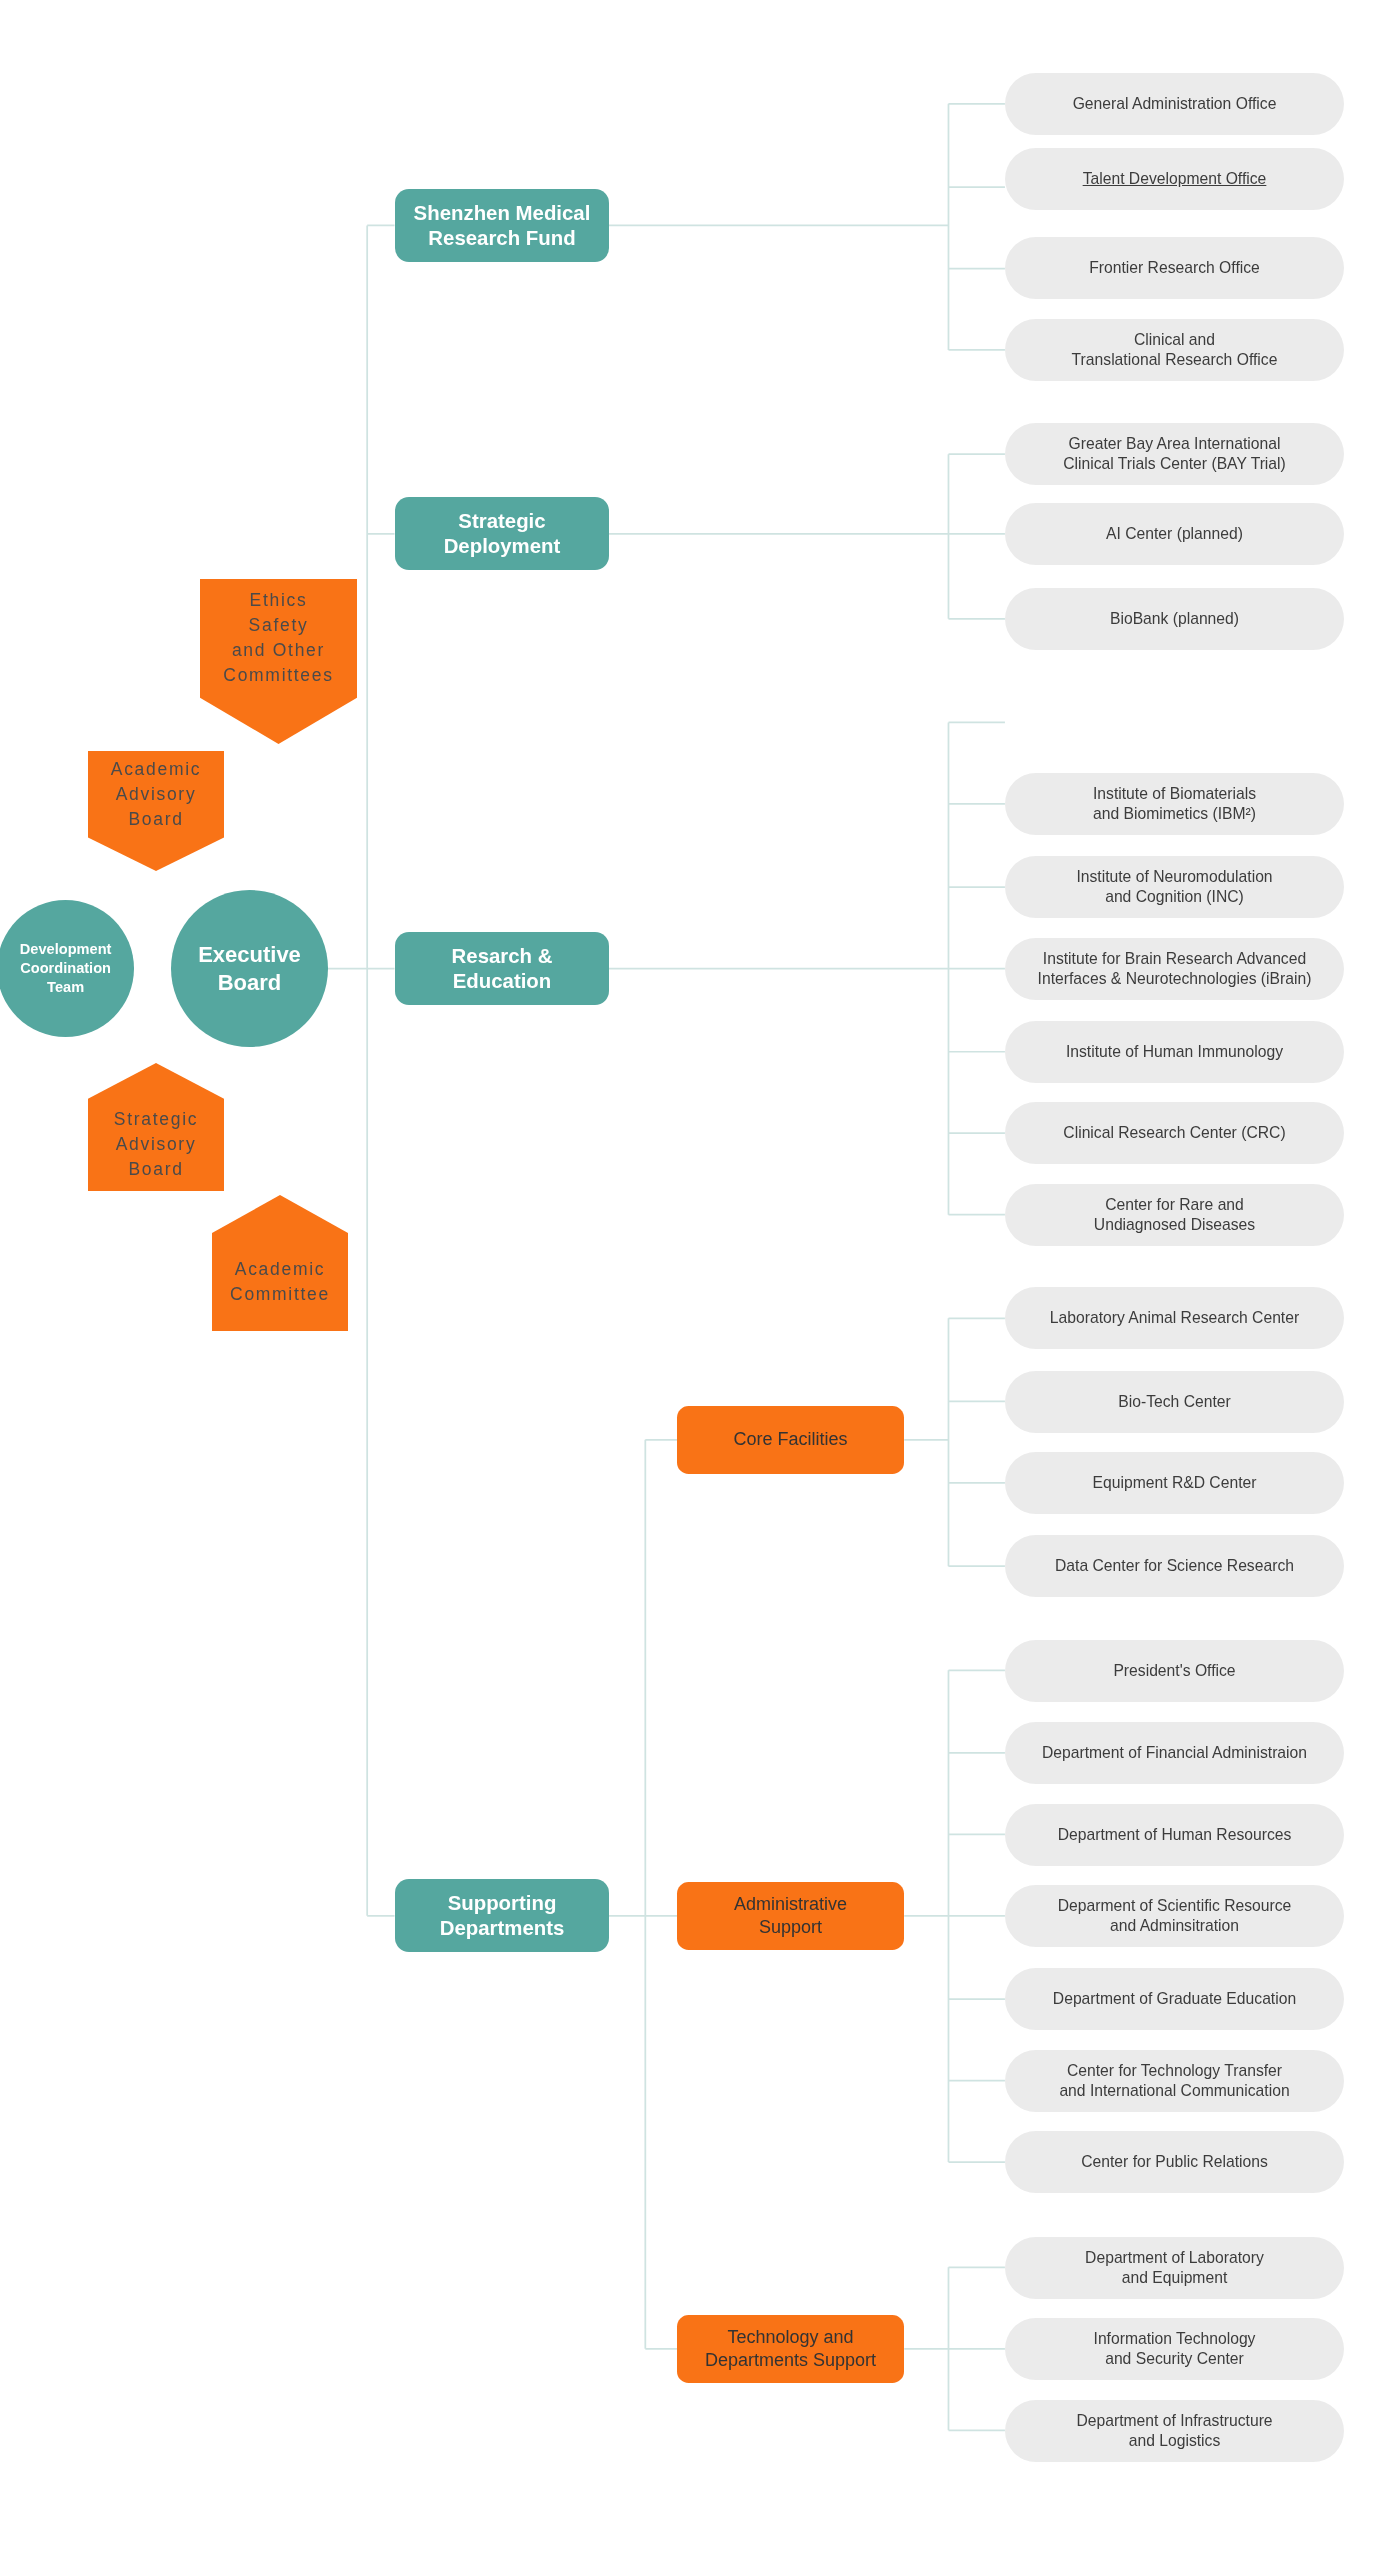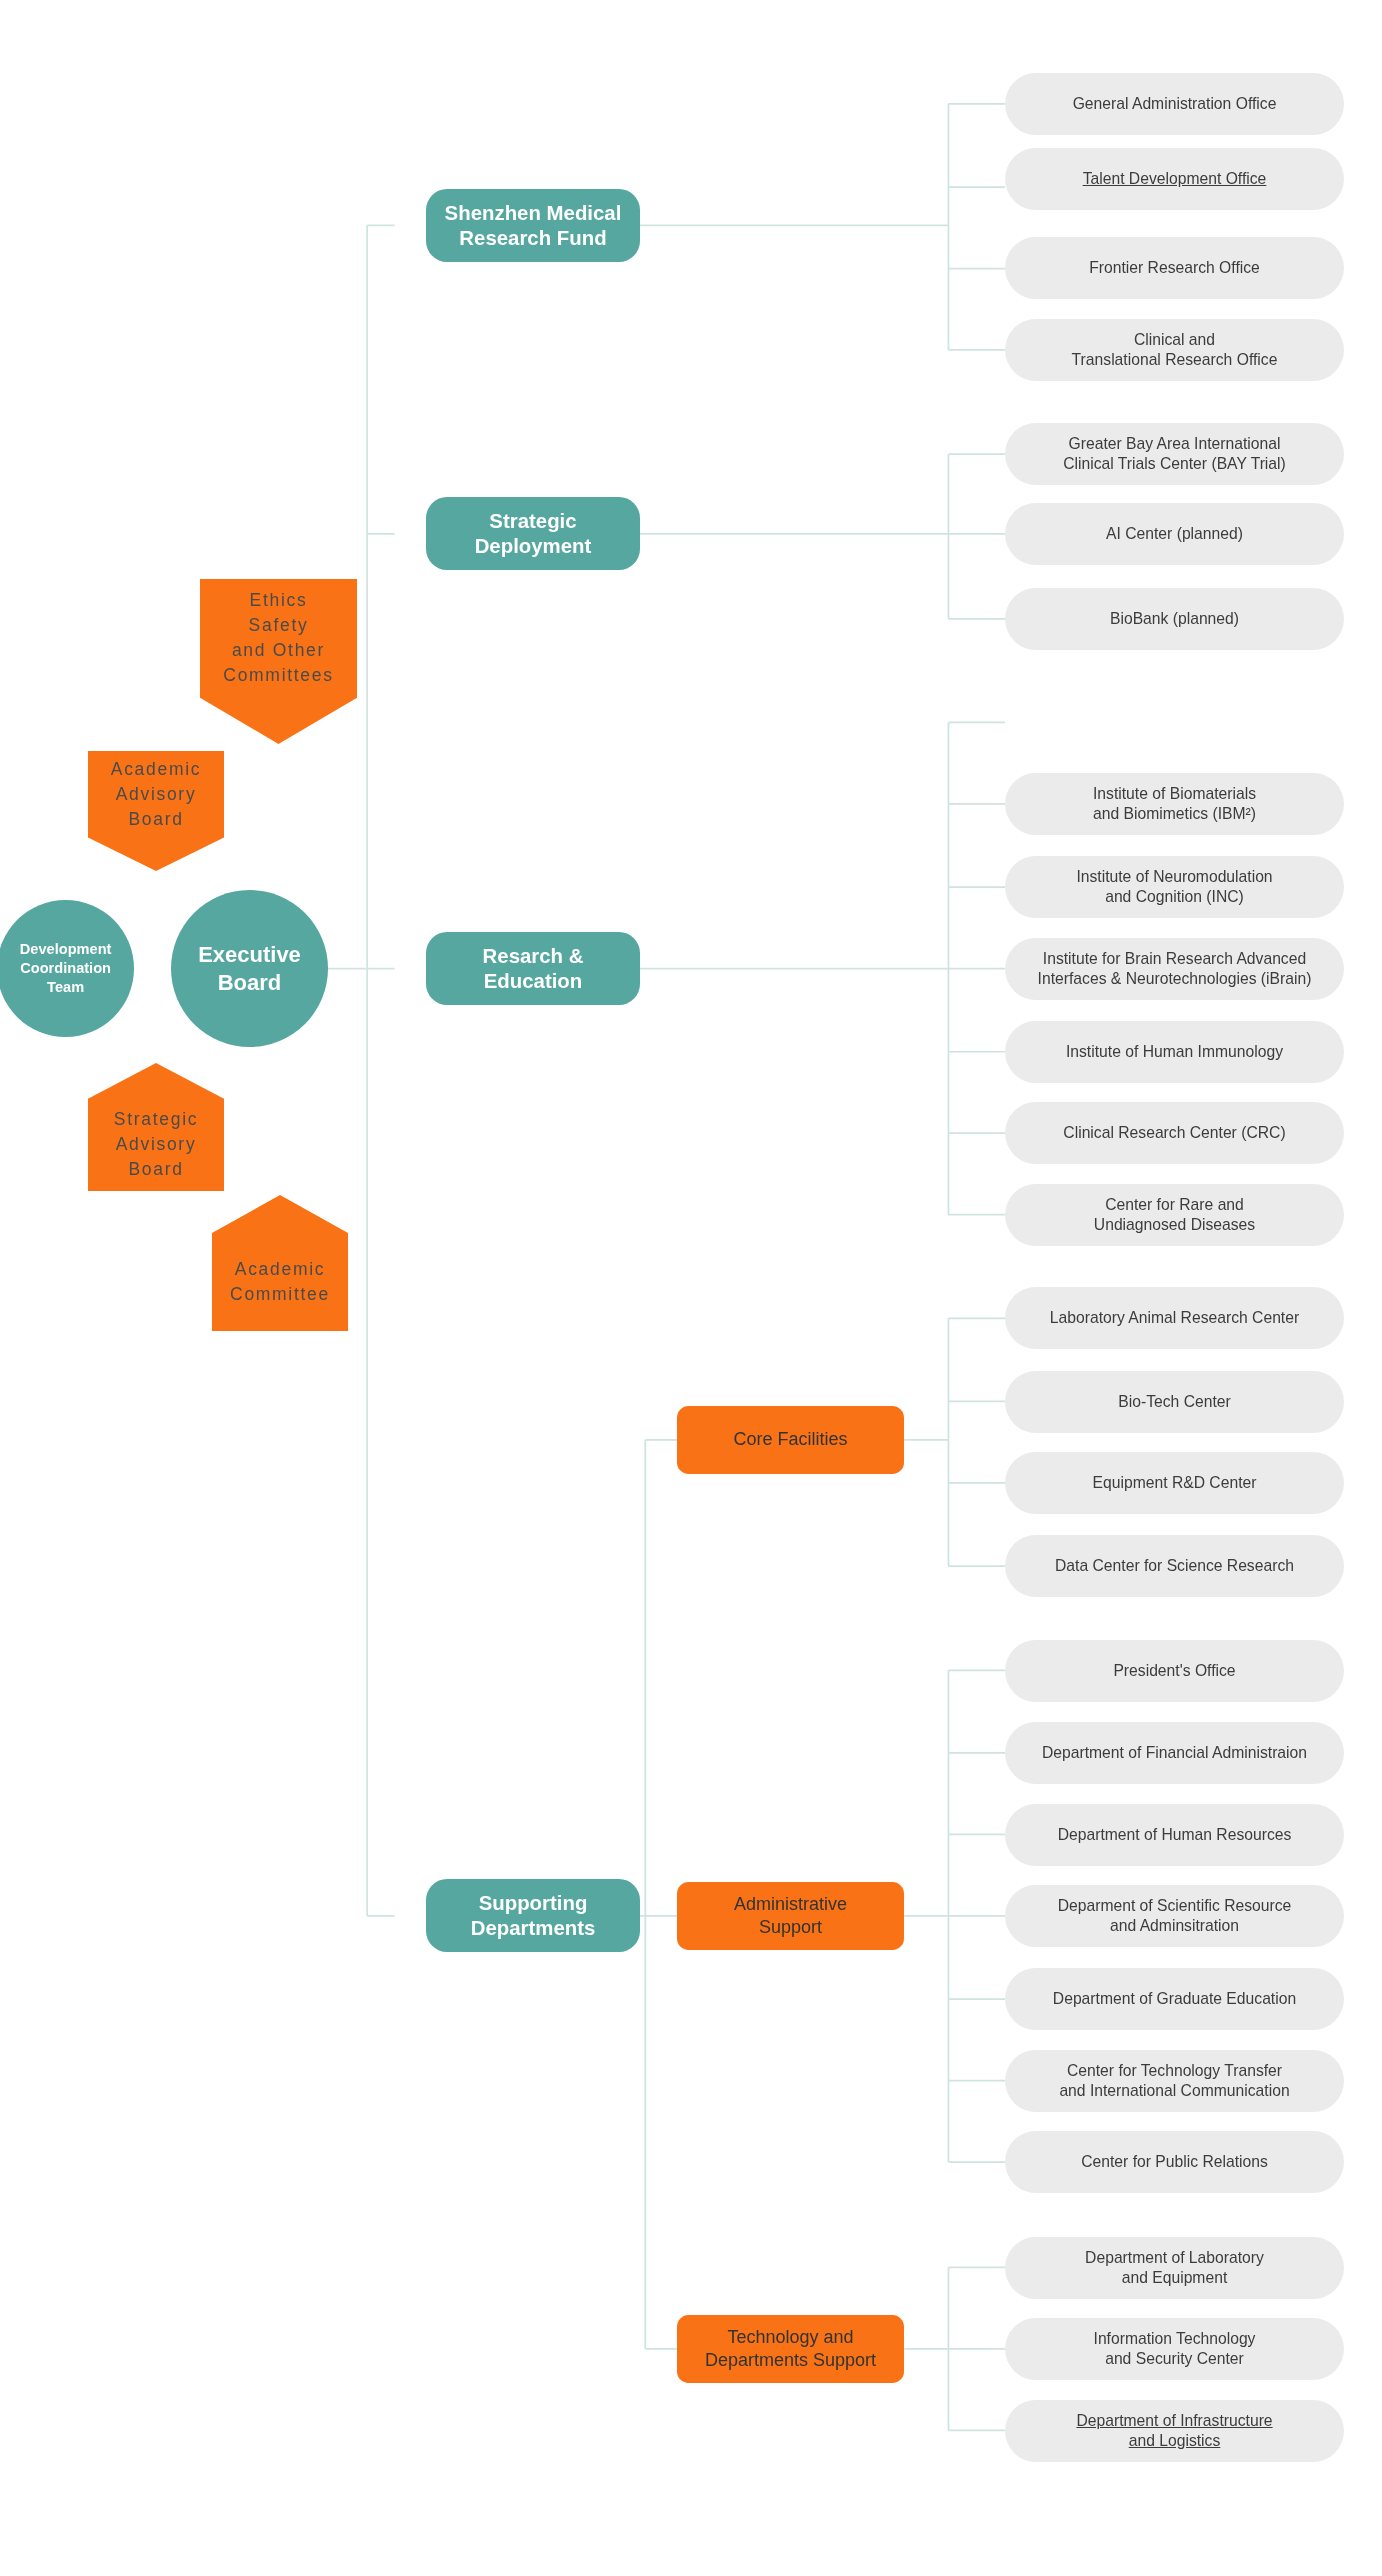--- a/index.html
+++ b/index.html
@@ -3,22 +3,22 @@
 <meta charset="utf-8">
 <style>
   html,body{margin:0;padding:0;background:#ffffff;}
   body{font-family:"Liberation Sans","DejaVu Sans",sans-serif;}
   .canvas{position:relative;width:1382px;height:2576px;background:#ffffff;overflow:hidden;}
   .lines{position:absolute;left:0;top:0;z-index:0;}
   .node{position:absolute;z-index:1;display:flex;align-items:center;justify-content:center;
         text-align:center;white-space:pre-line;box-sizing:border-box;}
   .pill{left:1005px;width:339px;height:62px;background:#ebebeb;border-radius:31px;
         font-size:15.7px;color:#3c3c3c;line-height:1.3;padding:0 17.5px;}
-  .branch{left:395px;width:214px;height:73px;background:#55a79f;border-radius:21px;
-        color:#ffffff;font-weight:bold;font-size:20.4px;line-height:1.2;margin-left:31px;}
+  .branch{left:395px;width:214px;height:73px;background:#55a79f;border-radius:14px;
+        color:#ffffff;font-weight:bold;font-size:20.4px;line-height:1.2;}
   .pale{left:677px;width:227px;height:68px;background:#f97316;border-radius:11.6px;
         color:#333333;font-size:18px;line-height:1.3;}
   .circle{border-radius:50%;background:#55a79f;color:#ffffff;font-weight:bold;}
   .pent{background:#f97316;color:#4a4a4a;letter-spacing:1.7px;font-size:17.5px;line-height:1.42;}
   .pent.down{clip-path:polygon(0 0,100% 0,100% 72%,50% 100%,0 72%);}
   .pent.up{clip-path:polygon(50% 0,100% 28%,100% 100%,0 100%,0 28%);}
 </style>
 </head>
 <body>
 
@@ -105,17 +105,17 @@
 and Adminsitration</div>
   <div class="node pill" style="top:1968px;">Department of Graduate Education</div>
   <div class="node pill" style="top:2050px;">Center for Technology Transfer
 and International Communication</div>
   <div class="node pill" style="top:2131px;">Center for Public Relations</div>
 
   <div class="node pill" style="top:2237px;">Department of Laboratory
 and Equipment</div>
   <div class="node pill" style="top:2318px;">Information Technology
 and Security Center</div>
-  <div class="node pill" style="top:2400px;text-decoration:underline;">Department of Infrastructure
+  <div class="node pill" style="top:2400px;">Department of Infrastructure
 and Logistics</div>
 
 </div>
 
 
 </body></html>

